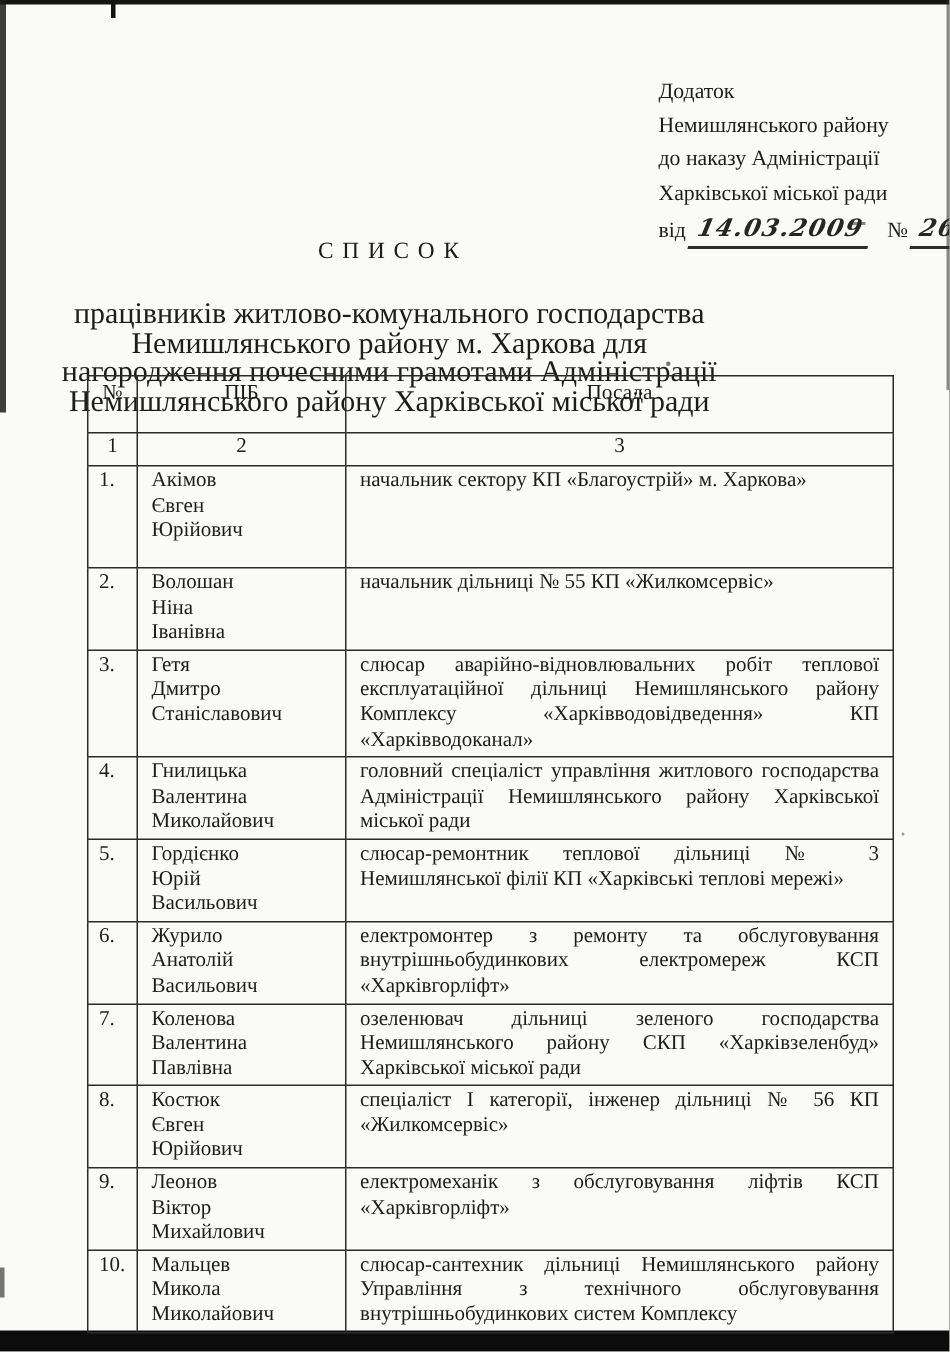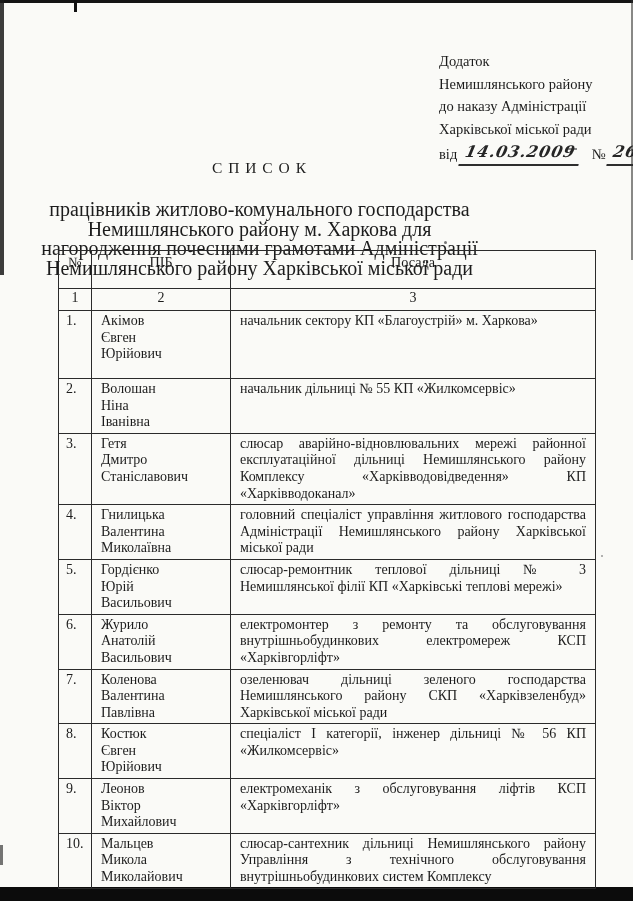--- a/index.html
+++ b/index.html
@@ -140,27 +140,27 @@
           <td class="col-name">Волошан
 Ніна
 Іванівна</td>
           <td class="col-pos">начальник дільниці № 55 КП «Жилкомсервіс»</td>
         </tr>
         <tr>
           <td class="col-num">3.</td>
           <td class="col-name">Гетя
 Дмитро
 Станіславович</td>
-          <td class="col-pos">слюсар аварійно-відновлювальних мережі районної експлуатаційної дільниці Немишлянського району Комплексу «Харківводовідведення» КП «Харківводоканал»</td>
+          <td class="col-pos">слюсар аварійно-відновлювальних робіт теплової експлуатаційної дільниці Немишлянського району Комплексу «Харківводовідведення» КП «Харківводоканал»</td>
         </tr>
         <tr>
           <td class="col-num">4.</td>
           <td class="col-name">Гнилицька
 Валентина
-Миколаївна</td>
+Миколайович</td>
           <td class="col-pos">головний спеціаліст управління житлового господарства Адміністрації Немишлянського району Харківської міської ради</td>
         </tr>
         <tr>
           <td class="col-num">5.</td>
           <td class="col-name">Гордієнко
 Юрій
 Васильович</td>
           <td class="col-pos">слюсар-ремонтник теплової дільниці № 3 Немишлянської філії КП «Харківські теплові мережі»</td>
         </tr>
         <tr>

